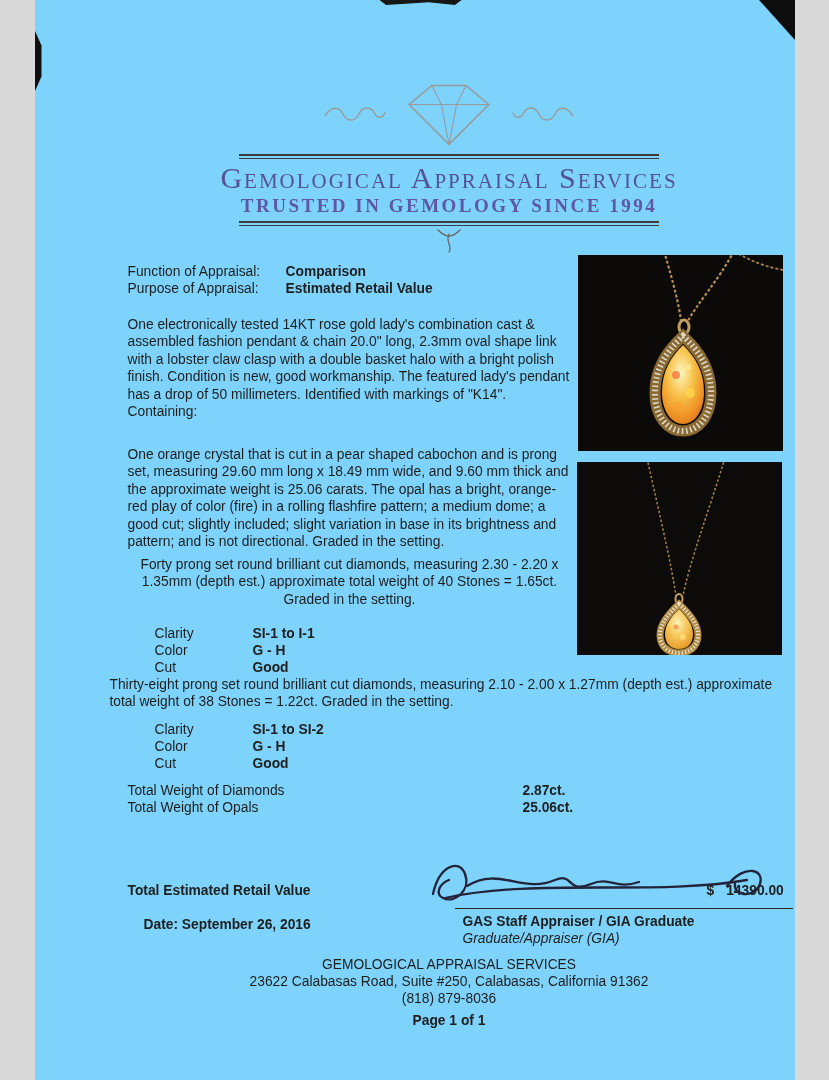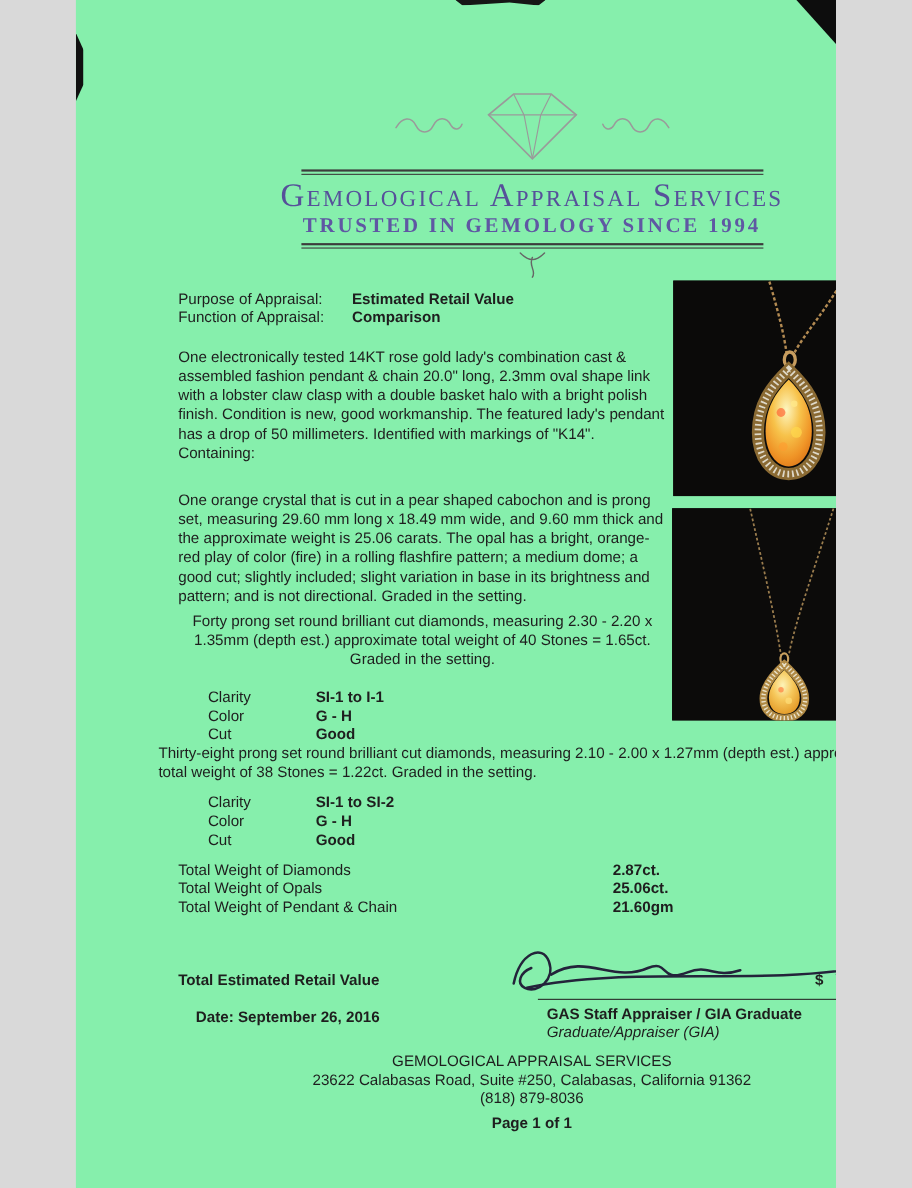--- a/index.html
+++ b/index.html
@@ -1,18 +1,18 @@
 <!DOCTYPE html>
 <html><head>
 <meta charset="utf-8">
 <style>
   html,body{margin:0;padding:0;background:#d9d9d9;}
   .page{
-    position:relative;width:691px;height:1080px;margin:0 auto;
-    background:#86efac;overflow:hidden;
+    position:relative;width:760px;height:1080px;margin:0 auto;
+    background:#7dd3fc;overflow:hidden;
     font-family:"Liberation Sans",sans-serif;color:#1e1e1e;
   }
   
   .artifact-corner{position:absolute;right:0;top:0;width:0;height:0;
     border-top:40px solid #0d0d0d;border-left:36px solid transparent;}
   .artifact-left{position:absolute;left:0;top:30px;width:7px;height:62px;background:#101010;
     clip-path:polygon(0 0,100% 25%,100% 75%,0 100%);}
   .artifact-top{position:absolute;left:345px;top:0;width:82px;height:5px;background:#161616;
     clip-path:polygon(0 0,100% 0,92% 100%,60% 45%,8% 100%);}
   
@@ -75,24 +75,24 @@
     <div class="rule"></div>
     <div class="ornament">
       <svg width="30" height="26" viewBox="0 0 30 26">
         <path d="M4,2 C12,10 18,10 26,2 M15,6 C11,14 19,18 15,24" stroke="#666" stroke-width="1.3" fill="none" stroke-linecap="round"></path>
       </svg>
     </div>
   </div>
 
   <div class="tblock" style="left:93px;top:263px;width:444px;">
     <div class="info-row">
+      <span class="label-col">Function of Appraisal:</span><span class="bold">Comparison</span>
+    </div>
+    <div class="info-row">
       <span class="label-col">Purpose of Appraisal:</span><span class="bold">Estimated Retail Value</span>
-    </div>
-    <div class="info-row">
-      <span class="label-col">Function of Appraisal:</span><span class="bold">Comparison</span>
     </div>
   </div>
 
   <div class="tblock" style="left:93px;top:316px;width:444px;">One electronically tested 14KT rose gold lady's combination cast &amp; assembled fashion pendant &amp; chain 20.0" long, 2.3mm oval shape link with a lobster claw clasp with a double basket halo with a bright polish finish. Condition is new, good workmanship. The featured lady's pendant has a drop of 50 millimeters. Identified with markings of "K14".  Containing:</div>
   <div class="tblock" style="left:93px;top:446px;width:444px;">One orange crystal that is cut in a pear shaped cabochon and is prong set, measuring 29.60 mm long x 18.49 mm wide, and 9.60 mm thick and the approximate weight is 25.06 carats. The opal has a bright, orange-red play of color (fire) in a rolling flashfire pattern; a medium dome; a good cut; slightly included; slight variation in base in its brightness and pattern; and is not directional. Graded in the setting.</div>
   <div class="tblock" style="left:93px;top:556px;width:444px;text-align:center;">Forty prong set round brilliant cut diamonds, measuring 2.30 - 2.20 x 1.35mm (depth est.) approximate total weight of 40 Stones = 1.65ct. Graded in the setting.</div>
 
   <div class="tblock" style="left:120px;top:625px;">
     <div class="grade-row">
       <span class="label-g">Clarity</span><span class="bold">SI-1 to I-1</span>
@@ -120,24 +120,20 @@
   </div>
 
   <div class="tblock" style="left:93px;top:782px;width:660px;">
     <div class="total-row">
       <span>Total Weight of Diamonds</span>
       <span class="tvalue">2.87ct.</span>
     </div>
     <div class="total-row">
       <span>Total Weight of Opals</span>
       <span class="tvalue">25.06ct.</span>
-    </div>
-    <div class="total-row">
-      <span>Total Weight of Pendant &amp; Chain</span>
-      <span class="tvalue">21.60gm</span>
     </div>
   </div>
 
   <div class="tblock grand-row" style="left:93px;top:845px;margin-top:37px;">
     <span>Total Estimated Retail Value</span>
     <span class="grand-amount">
       <span class="cur">$</span><span>14390.00</span>
     </span>
   </div>
 

